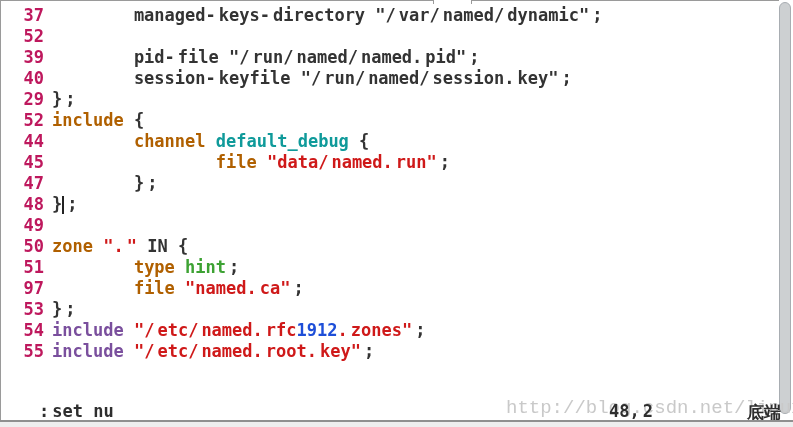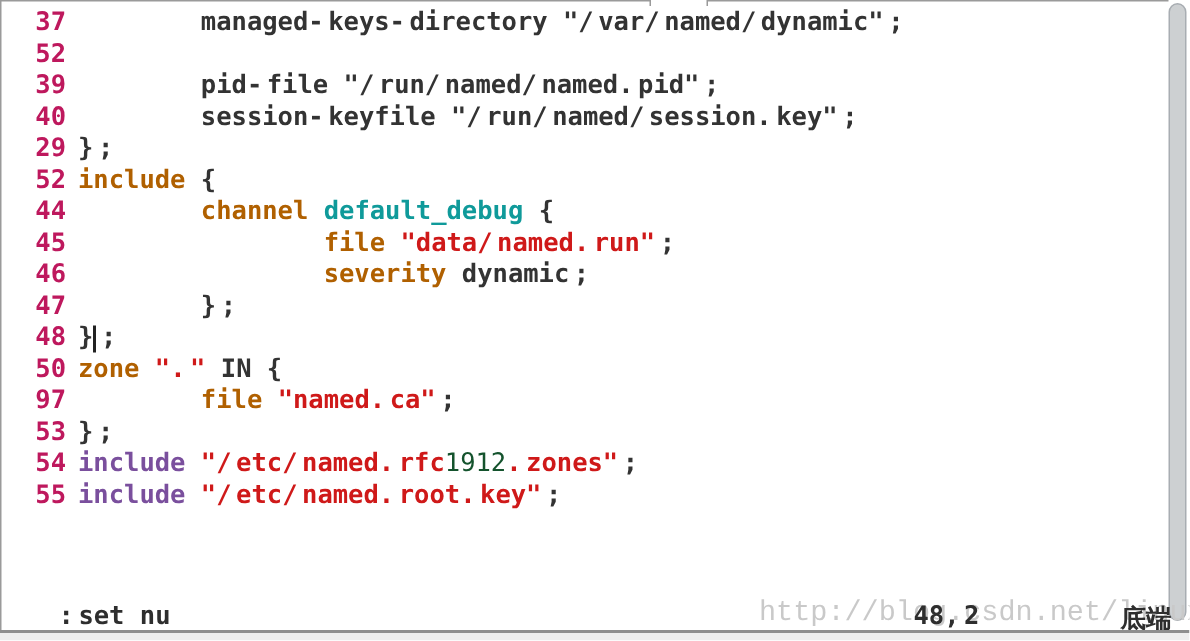--- a/index.html
+++ b/index.html
@@ -22,21 +22,21 @@
   
   .editor{position:absolute;left:2px;top:5px;width:775px;z-index:2;}
   .line{white-space:pre;height:21px;line-height:21px;font-size:17px;font-weight:bold;}
   .lnum{display:inline-block;width:42px;padding-right:8px;text-align:right;color:#be185d;}
   .c-default{color:#333333;}
   .c-keyword{color:#b06000;}
   .c-type{color:#0f9a9a;}
   .c-green{color:#3da233;}
   .c-preproc{color:#7a4f9d;}
   .c-string{color:#cf1919;}
-  .c-stringnum{color:#14532d;font-weight:normal;}
+  .c-stringnum{color:#1d4ed8;font-weight:bold;}
   .cursor{display:inline-block;width:2px;height:18px;background:#222222;vertical-align:text-bottom;}
   .gr{margin-right:3px;}
   .gl{margin-left:3px;}
   
   .statusbar{position:absolute;left:0;top:401px;width:793px;height:20px;z-index:3;font-size:17px;font-weight:bold;color:#2e2e2e;margin-left:36px;}
   .cmd{position:absolute;left:3px;top:0;white-space:pre;}
   .ruler{position:absolute;left:573px;top:0;white-space:pre;}
   .scrollpos{position:absolute;left:711px;top:0;white-space:pre;font-family:"DejaVu Sans Mono","DejaVu Sans",sans-serif;}
   
   .watermark{
@@ -64,24 +64,25 @@
 
 <div class="editor" id="editor-lines">
     <div class="line"><span class="lnum">37</span><span><span class="c-default">        managed<span class="gr">-</span>keys<span class="gr">-</span>directory "<span class="gr">/</span>var<span class="gr">/</span>named<span class="gr">/</span>dynamic"<span class="gl">;</span></span></span></div>
     <div class="line"><span class="lnum">52</span><span></span></div>
     <div class="line"><span class="lnum">39</span><span><span class="c-default">        pid<span class="gr">-</span>file "<span class="gr">/</span>run<span class="gr">/</span>named<span class="gr">/</span>named<span class="gr">.</span>pid"<span class="gl">;</span></span></span></div>
     <div class="line"><span class="lnum">40</span><span><span class="c-default">        session<span class="gr">-</span>keyfile "<span class="gr">/</span>run<span class="gr">/</span>named<span class="gr">/</span>session<span class="gr">.</span>key"<span class="gl">;</span></span></span></div>
     <div class="line"><span class="lnum">29</span><span><span class="c-default">}<span class="gl">;</span></span></span></div>
     <div class="line"><span class="lnum">52</span><span><span class="c-keyword">include</span><span class="c-default"> {</span></span></div>
     <div class="line"><span class="lnum">44</span><span><span class="c-default">        </span><span class="c-keyword">channel</span><span class="c-default"> </span><span class="c-type">default_debug</span><span class="c-default"> {</span></span></div>
     <div class="line"><span class="lnum">45</span><span><span class="c-default">                </span><span class="c-keyword">file</span><span class="c-default"> </span><span class="c-string">"data<span class="gr">/</span>named<span class="gr">.</span>run"</span><span class="c-default"><span class="gl">;</span></span></span></div>
-    <div class="line"><span class="lnum">46</span><span><span class="c-default">                </span><span class="c-keyword">severity</span><span class="c-default"> dynamic<span class="gl">;</span></span></span></div>
     <div class="line"><span class="lnum">47</span><span><span class="c-default">        }<span class="gl">;</span></span></span></div>
     <div class="line"><span class="lnum">48</span><span><span class="c-default">}</span><span class="cursor"></span><span class="c-default"><span class="gl">;</span></span></span></div>
+    <div class="line"><span class="lnum">49</span><span></span></div>
     <div class="line"><span class="lnum">50</span><span><span class="c-keyword">zone</span><span class="c-default"> </span><span class="c-string">"<span class="gr">.</span>"</span><span class="c-default"> IN {</span></span></div>
+    <div class="line"><span class="lnum">51</span><span><span class="c-default">        </span><span class="c-keyword">type</span><span class="c-default"> </span><span class="c-green">hint</span><span class="c-default"><span class="gl">;</span></span></span></div>
     <div class="line"><span class="lnum">97</span><span><span class="c-default">        </span><span class="c-keyword">file</span><span class="c-default"> </span><span class="c-string">"named<span class="gr">.</span>ca"</span><span class="c-default"><span class="gl">;</span></span></span></div>
     <div class="line"><span class="lnum">53</span><span><span class="c-default">}<span class="gl">;</span></span></span></div>
     <div class="line"><span class="lnum">54</span><span><span class="c-preproc">include</span><span class="c-default"> </span><span class="c-string">"<span class="gr">/</span>etc<span class="gr">/</span>named<span class="gr">.</span>rfc</span><span class="c-stringnum">1912</span><span class="c-string"><span class="gr">.</span>zones"</span><span class="c-default"><span class="gl">;</span></span></span></div>
     <div class="line"><span class="lnum">55</span><span><span class="c-preproc">include</span><span class="c-default"> </span><span class="c-string">"<span class="gr">/</span>etc<span class="gr">/</span>named<span class="gr">.</span>root<span class="gr">.</span>key"</span><span class="c-default"><span class="gl">;</span></span></span></div>
   </div>
 
 <div class="statusbar">
   <span class="cmd qp"><span class="gr">:</span>set nu</span>
   <span class="ruler qp">48<span class="gr">,</span>2</span>
   <span class="scrollpos">底端</span>

